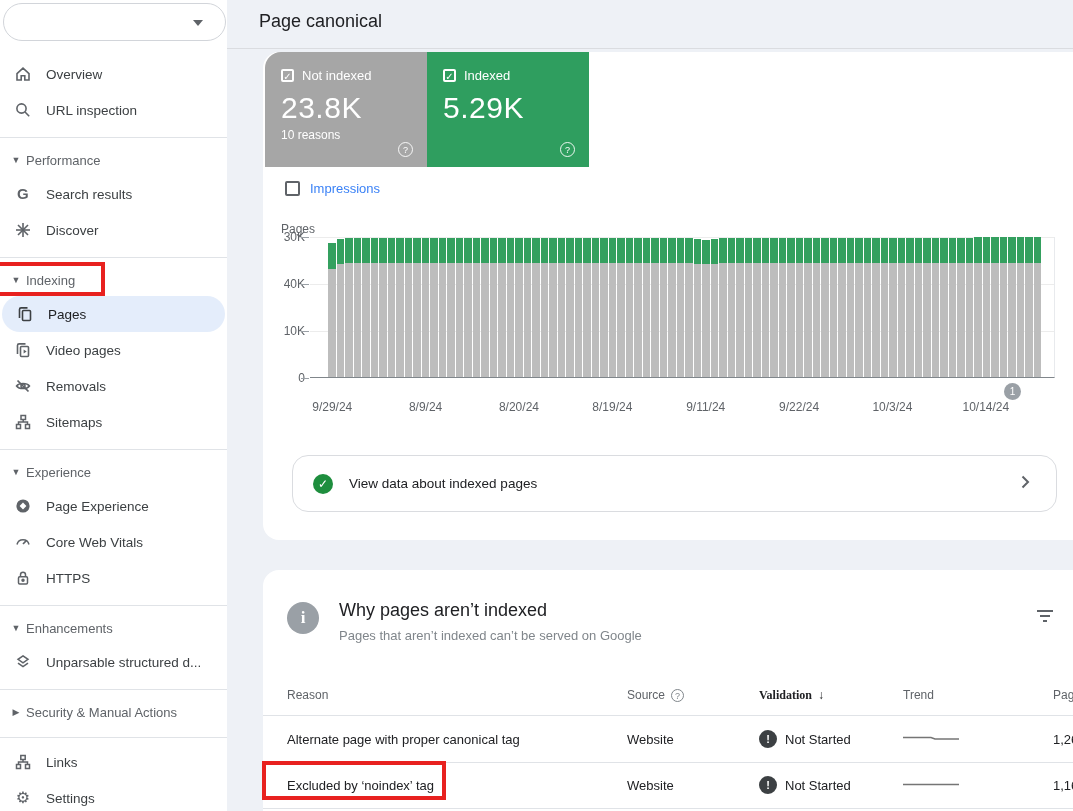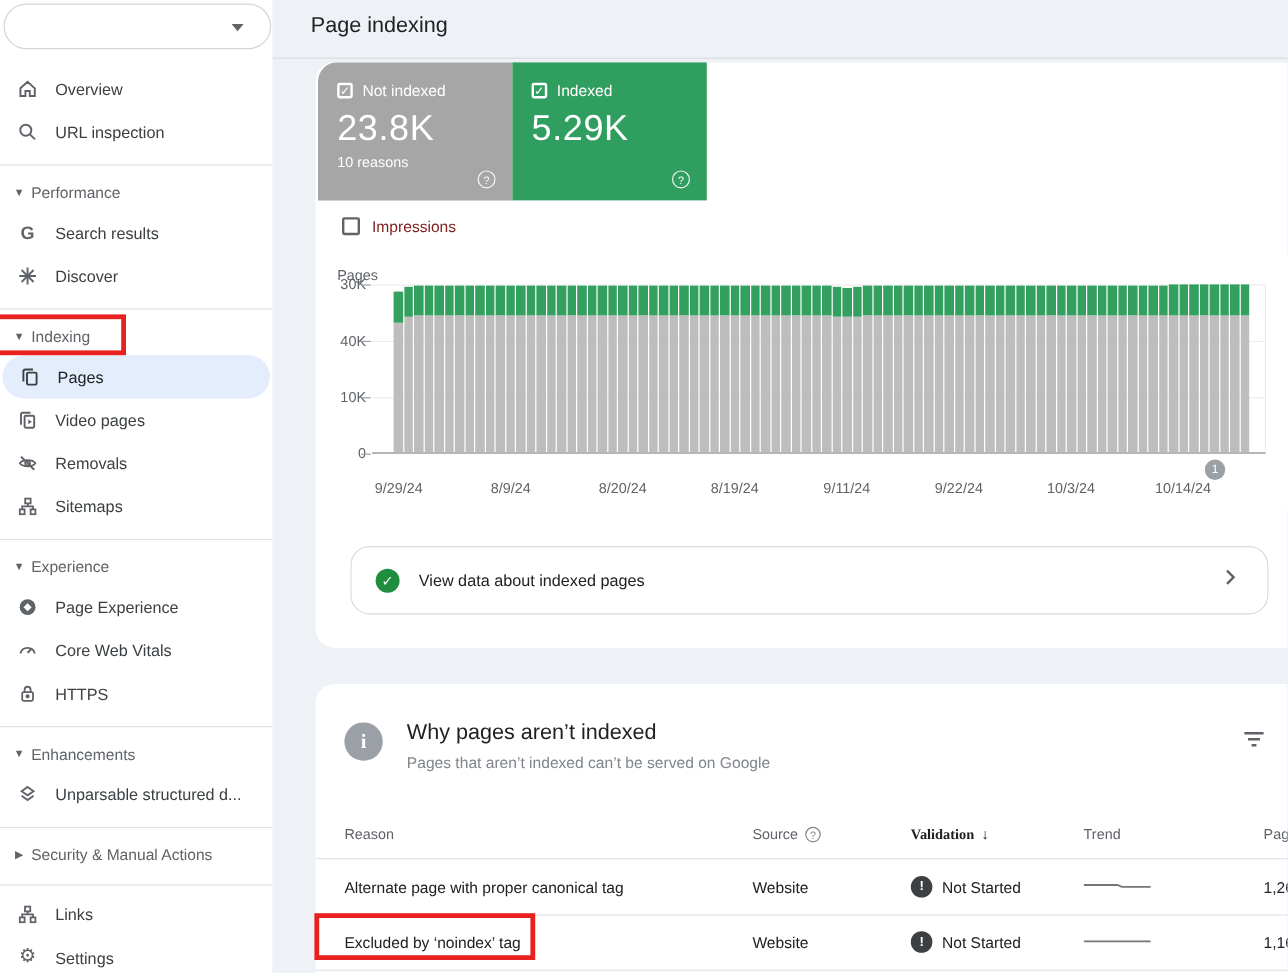--- a/index.html
+++ b/index.html
@@ -39,21 +39,21 @@
   .wcheck { width:13px; height:13px; border:2px solid #fff; border-radius:2px; font-size:10px; line-height:12px;
     text-align:center; color:#fff; }
   .stat-value { font-size:30px; margin-top:8px; letter-spacing:.5px; }
   .stat-sub { font-size:12px; margin-top:3px; }
   .help-circle { position:absolute; right:14px; bottom:10px; width:15px; height:15px; border:1.5px solid rgba(255,255,255,.9);
     border-radius:50%; font-size:9px; color:#fff; text-align:center; line-height:15px; cursor:pointer; }
 
   
   .impressions { position:absolute; left:22px; top:129px; display:flex; align-items:center; gap:10px; cursor:pointer; }
   .impressions .box { width:15px; height:15px; border:2px solid #5f6368; border-radius:2px; background:#fff; }
-  .impressions .lbl { font-size:13px; color:#7f1d1d; }
+  .impressions .lbl { font-size:13px; color:#3b82f6; }
 
   
   .y-axis-title { position:absolute; left:18px; top:170px; font-size:12px; color:#5f6368; }
   #plot { position:absolute; left:47px; top:185px; width:745px; height:141px;
     border-bottom:1px solid #80868b; border-right:1px solid #e8eaed; }
   .gridline { position:absolute; left:0; right:0; height:1px; background:#ececec; }
   .ytick { position:absolute; left:-9px; width:8px; height:1px; background:#9aa0a6; }
   #bars { position:absolute; left:18px; bottom:0; width:713px; height:141px; display:flex; align-items:flex-end; }
   .bar-col { flex:1 1 0; margin-right:1px; display:flex; flex-direction:column; justify-content:flex-end; }
   .bar-col:last-child { margin-right:0; }
@@ -293,21 +293,21 @@
     <div class="nav-item">
       <span class="ic">
           <span class="gear-glyph">⚙</span>
         </span>
       <span>Settings</span>
     </div>
 
   </nav>
 </aside>
 
-<div class="page-title">Page indexing</div>
+<div class="page-title">Page canonical</div>
 <div class="main-header-divider"></div>
 
 <section class="card chart-card">
 
   <div class="stat-row">
     <div class="stat-box gray">
       <div class="stat-check-row">
         <span class="wcheck">✓</span>
         <span>Not indexed</span>
       </div>

